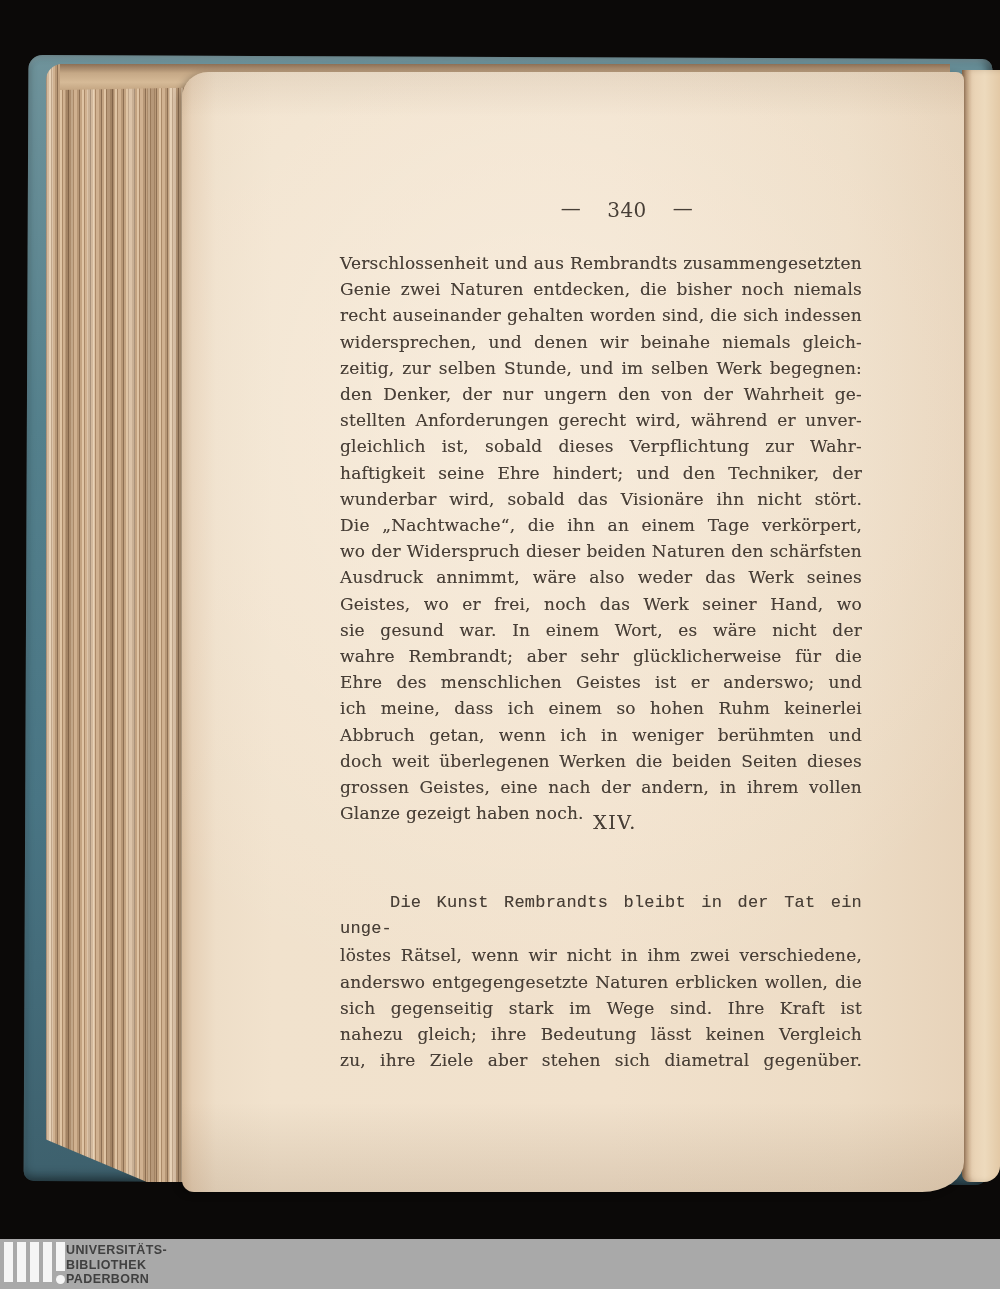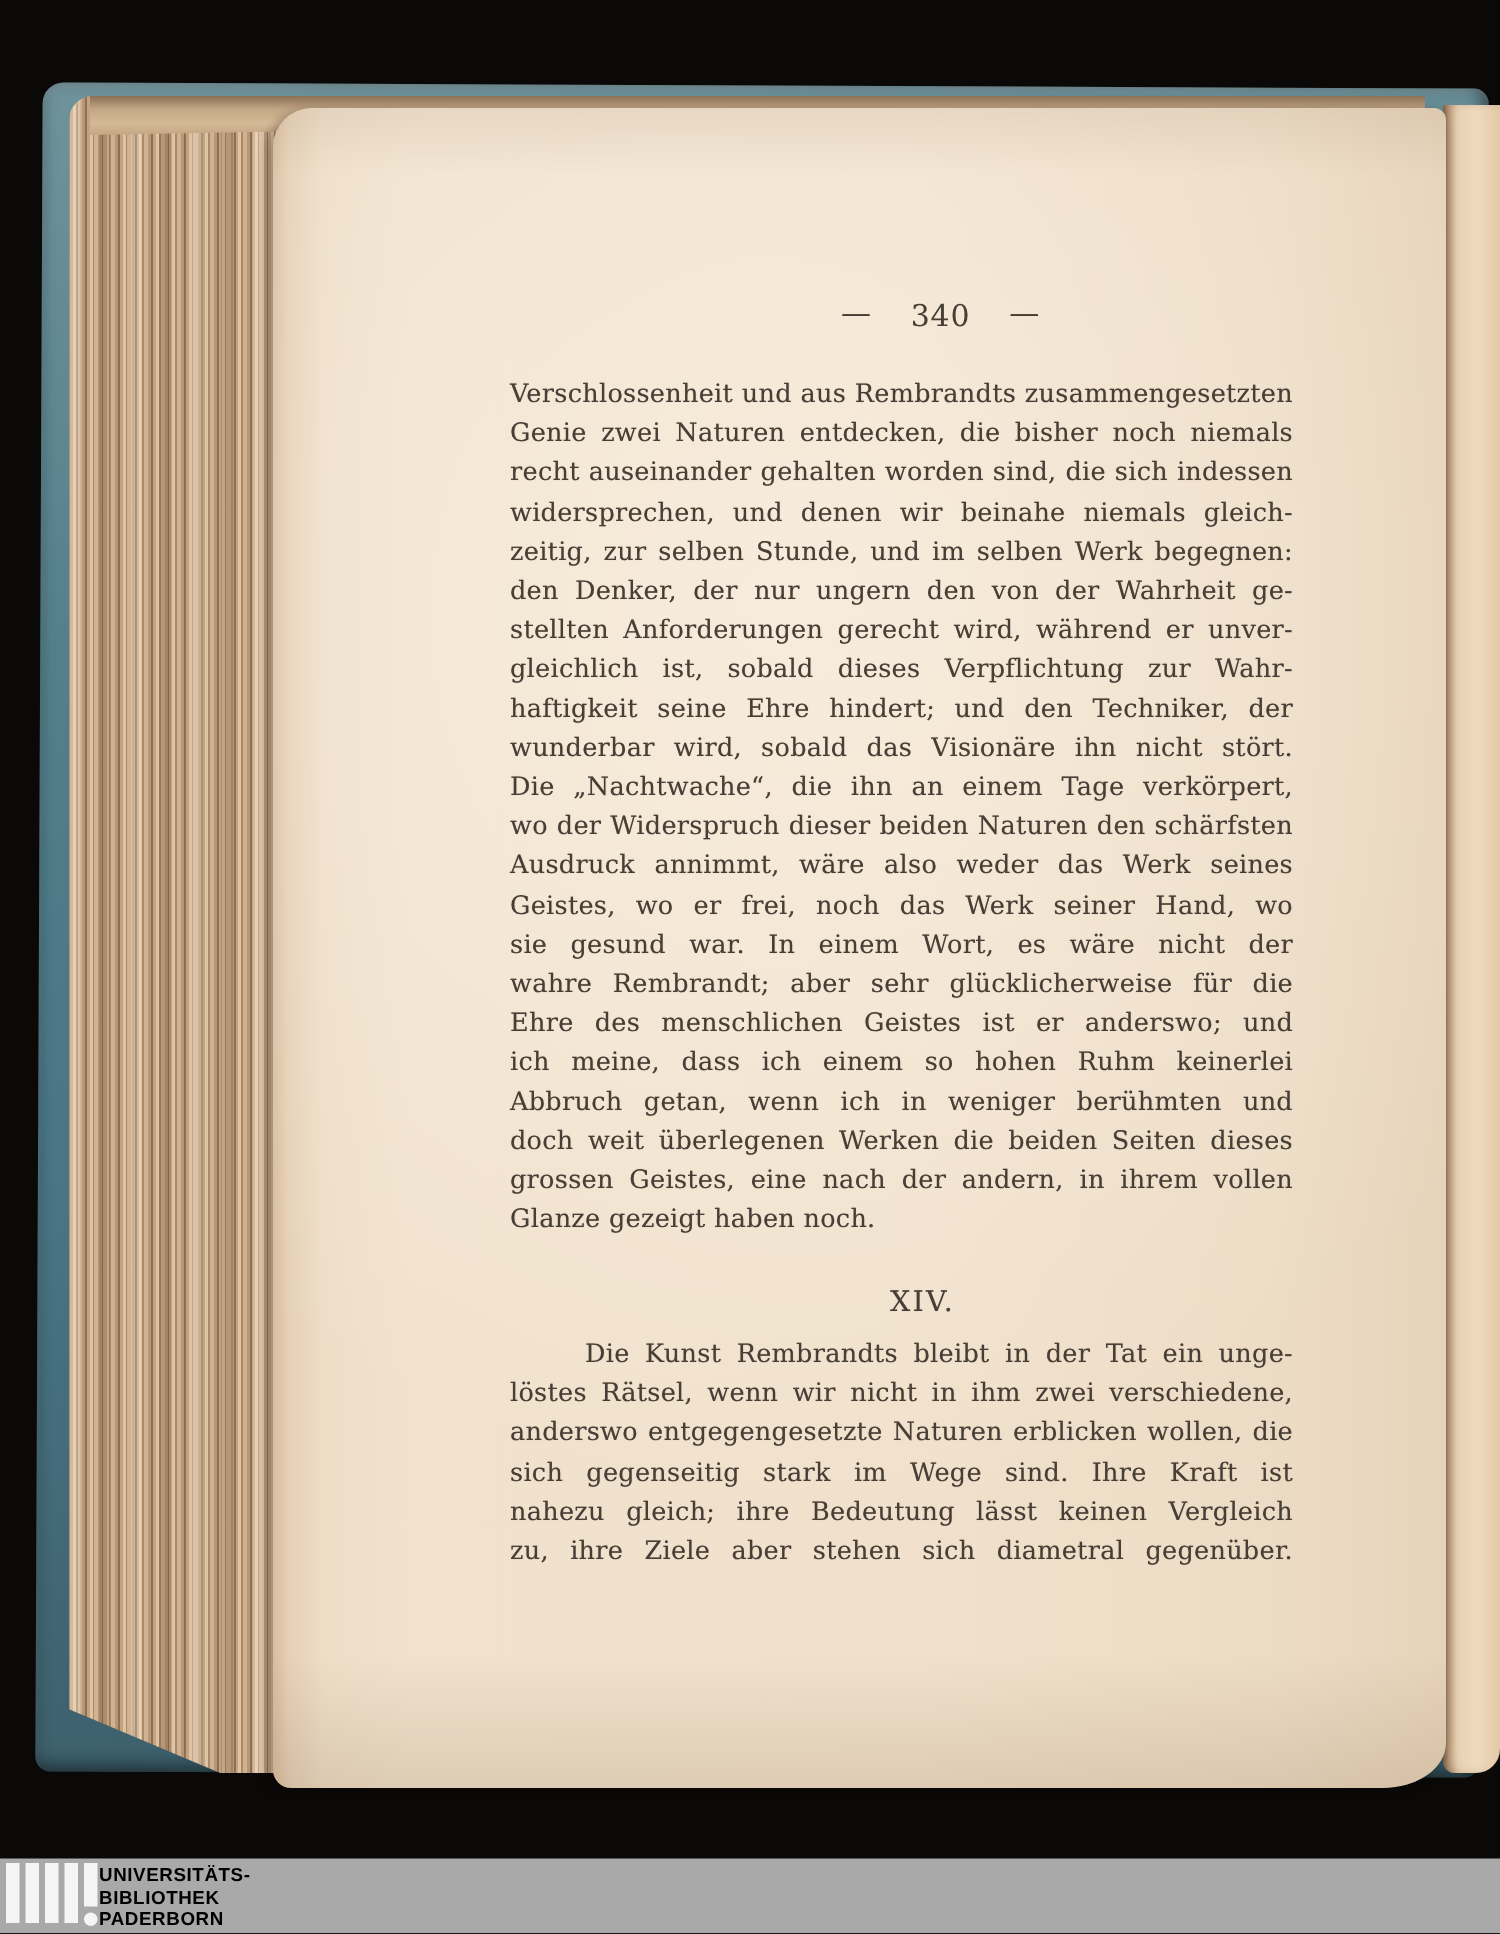--- a/index.html
+++ b/index.html
@@ -47,34 +47,34 @@
            display:flex;justify-content:center;align-items:center;gap:26px;
            padding-left:26px;font-size:20px;letter-spacing:.5px;}
   .pheader .dash{position:relative;top:-2px;}
 
   .para{position:absolute;left:158px;width:522px;font-size:17px;line-height:26.2px;
         letter-spacing:.2px;text-shadow:0 0 .5px rgba(71,62,54,.45);}
   .para1{top:178px;}
   .para2{top:818px;}
   .tline{text-align:justify;text-align-last:justify;}
   .para-noend .tline:last-child{text-align-last:left;}
-  .para-indent .tline:first-child{text-indent:50px;}
+  .para-indent .tline:first-child{text-indent:50px;font-family:Liberation Mono, monospace;}
 
-  .sheading{position:absolute;left:158px;top:785px;width:522px;text-align:center;
+  .sheading{position:absolute;left:158px;top:739px;width:522px;text-align:center;
             padding-left:28px;box-sizing:border-box;font-size:19px;letter-spacing:1.5px;
             text-shadow:0 0 .5px rgba(71,62,54,.45);}
 
   
   .wmbar{position:absolute;left:0;bottom:0;width:1000px;height:50px;
          background:var(--bar,#a9a9a9);font-family:"Liberation Sans","DejaVu Sans",sans-serif;}
   .wmlogo{position:absolute;left:4px;top:3px;display:flex;gap:4px;}
   .wmlogo .b{width:9px;height:40px;background:#f5f5f5;}
   .wmlogo .excl .stem{display:block;width:9px;height:29px;background:#f5f5f5;}
   .wmlogo .excl .dot{display:block;width:9px;height:9px;border-radius:50%;background:#f5f5f5;margin-top:4px;}
-  .wmtext{position:absolute;left:66px;top:4px;color:#000000;font-weight:bold;
+  .wmtext{position:absolute;left:66px;top:4px;color:#404040;font-weight:bold;
           font-size:12.5px;line-height:14.5px;letter-spacing:.4px;}
 </style>
 </head>
 <body>
 
 <div class="scene" style="--bg: #0b0908; --edge: #c2a27f; --ink: #473e36; --bar: #a9a9a9;">
   <div class="cover"></div>
   <div class="stack"></div>
   <div class="top-edge-band"></div>
   <div class="facing-edge"></div>

